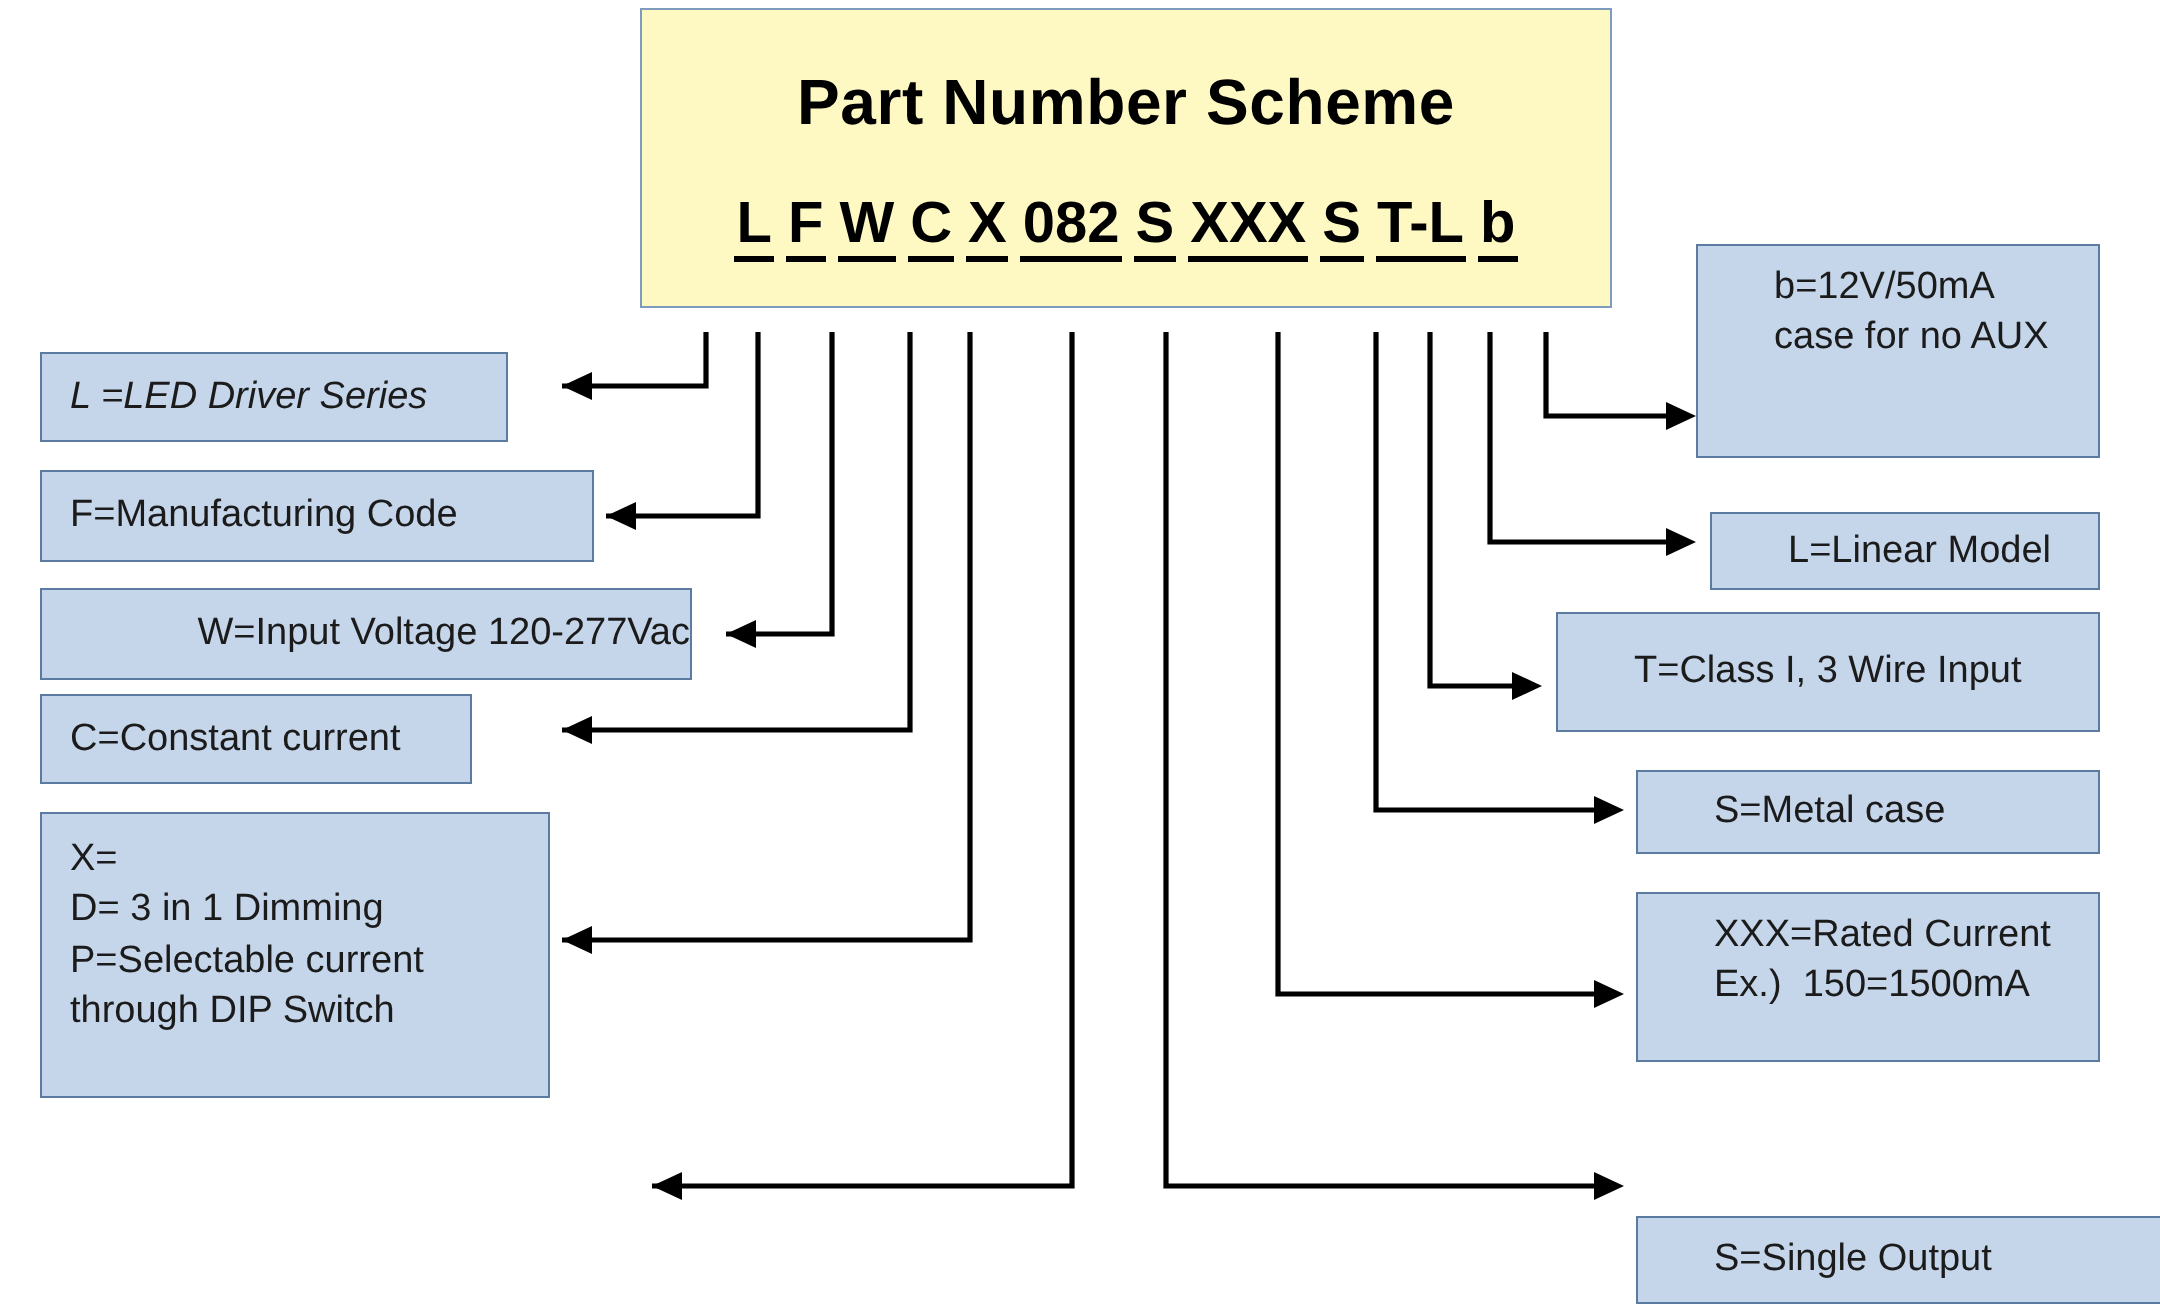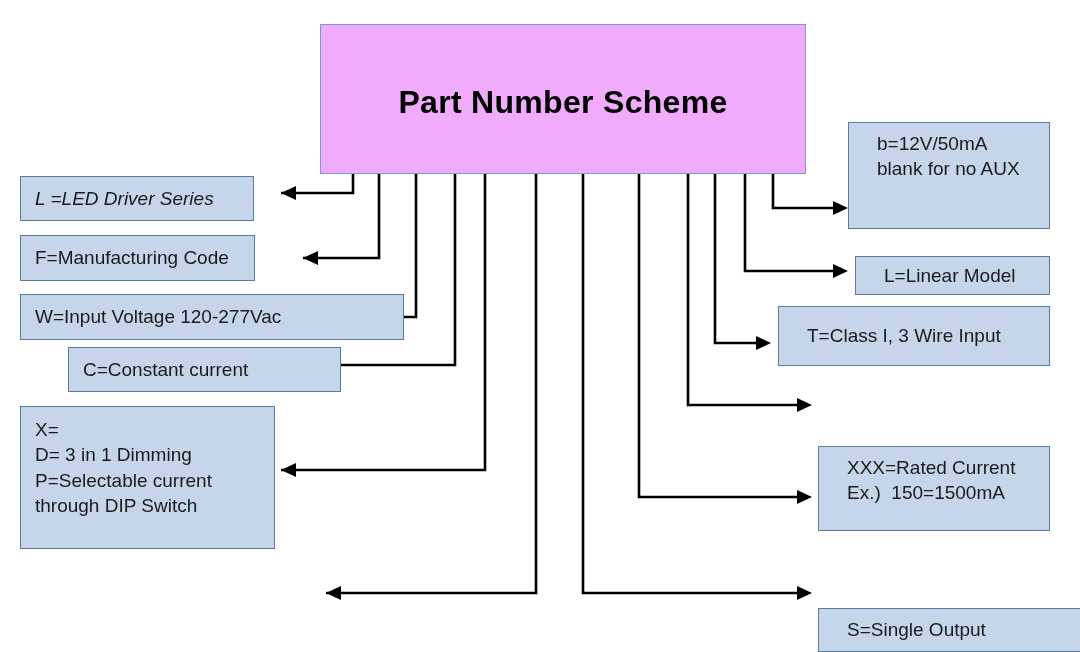--- a/index.html
+++ b/index.html
@@ -18,24 +18,24 @@
   }
   .box .ln{
     display:block;
     font-size:19px;
     line-height:1.33;
     white-space:pre;
   }
 
   
   #title-box{
-    left:320px;top:24px;width:486px;height:150px;
+    left:320px;top:4px;width:486px;height:150px;
     align-items:center;justify-content:center;
     border:1px solid #7f9bbd;
-    background:#f0abfc;
+    background:#fef9c3;
   }
   #title-box .title-text{
     font-size:32px;font-weight:bold;letter-spacing:.3px;
     text-align:center;color:#000;
     margin-top:6px;
   }
   #code-line{
     margin-top:26px;
     font-size:29px;font-weight:bold;color:#000;
     text-align:center;white-space:nowrap;
@@ -43,21 +43,21 @@
   #code-line .seg{
     display:inline-block;
     border-bottom:3px solid #000;
     padding:0 1px;
     margin:0 3px;
     line-height:1.05;
   }
 
   
   .left .ln{padding-left:14px;}
-  .right .ln{padding-left:28px;}
+  .right .ln{padding-left:38px;}
 
   svg#wires{position:absolute;left:0;top:0;width:1080px;height:652px;pointer-events:none;}
   svg#wires path,svg#wires line{stroke:#000;stroke-width:2.6;fill:none;}
 </style>
 </head>
 <body>
 
 <div id="stage">
 
   <svg id="wires" viewBox="0 0 1080 652">
@@ -94,59 +94,63 @@
 
     <path d="M745,166 L745,271 L842,271"></path>
     <polygon points="848,271 833,264 833,278" fill="#000"></polygon>
 
     <path d="M773,166 L773,208 L842,208"></path>
     <polygon points="848,208 833,201 833,215" fill="#000"></polygon>
   </svg>
 
   <div class="box" id="title-box">
     <div class="title-text">Part Number Scheme</div>
+    <div id="code-line"><span class="seg">L</span><span class="seg">F</span><span class="seg">W</span><span class="seg">C</span><span class="seg">X</span><span class="seg">082</span><span class="seg">S</span><span class="seg">XXX</span><span class="seg">S</span><span class="seg">T-L</span><span class="seg">b</span></div>
   </div>
 
   <div class="box left" style="left:20px;top:176px;width:234px;height:45px;font-style:italic;">
     <span class="ln">L =LED Driver Series</span>
   </div>
 
-  <div class="box left" style="left:20px;top:235px;width:235px;height:46px;">
+  <div class="box left" style="left:20px;top:235px;width:277px;height:46px;">
     <span class="ln">F=Manufacturing Code</span>
   </div>
 
-  <div class="box left" style="left:20px;top:294px;width:384px;height:46px;">
+  <div class="box left" style="left:20px;top:294px;width:326px;height:46px;align-items:flex-end;">
     <span class="ln">W=Input Voltage 120-277Vac</span>
   </div>
 
-  <div class="box left" style="left:20px;top:347px;width:273px;height:45px;margin-left:48px;">
+  <div class="box left" style="left:20px;top:347px;width:216px;height:45px;">
     <span class="ln">C=Constant current</span>
   </div>
 
   <div class="box left" style="left:20px;top:406px;width:255px;height:143px;justify-content:flex-start;padding-top:10px;">
     <span class="ln">X=</span>
     <span class="ln">D= 3 in 1 Dimming</span>
     <span class="ln">P=Selectable current</span>
     <span class="ln">through DIP Switch</span>
   </div>
 
 
   <div class="box right" style="left:848px;top:122px;width:202px;height:107px;justify-content:flex-start;padding-top:8px;">
     <span class="ln">b=12V/50mA</span>
-    <span class="ln">blank for no AUX</span>
+    <span class="ln">case for no AUX</span>
   </div>
 
   <div class="box right" style="left:855px;top:256px;width:195px;height:39px;">
     <span class="ln">L=Linear Model</span>
   </div>
 
   <div class="box right" style="left:778px;top:306px;width:272px;height:60px;">
     <span class="ln">T=Class I, 3 Wire Input</span>
   </div>
 
+  <div class="box right" style="left:818px;top:385px;width:232px;height:42px;">
+    <span class="ln">S=Metal case</span>
+  </div>
 
   <div class="box right" style="left:818px;top:446px;width:232px;height:85px;justify-content:flex-start;padding-top:8px;">
     <span class="ln">XXX=Rated Current</span>
     <span class="ln">Ex.)  150=1500mA</span>
   </div>
 
   <div class="box right" style="left:818px;top:572px;width:270px;height:44px;margin-top:36px;">
     <span class="ln">S=Single Output</span>
   </div>
 

